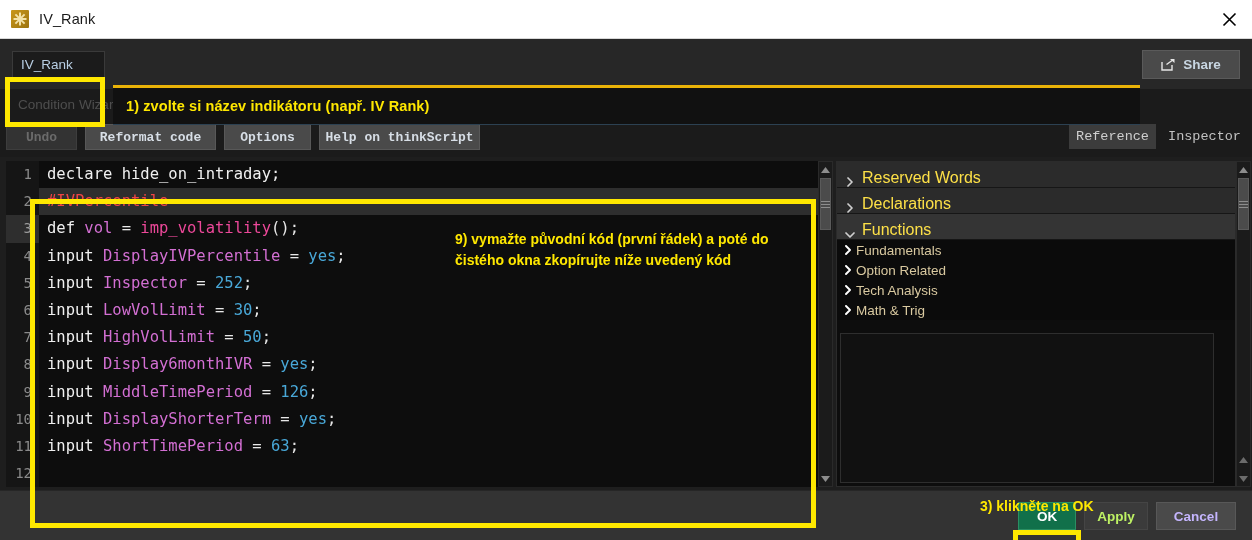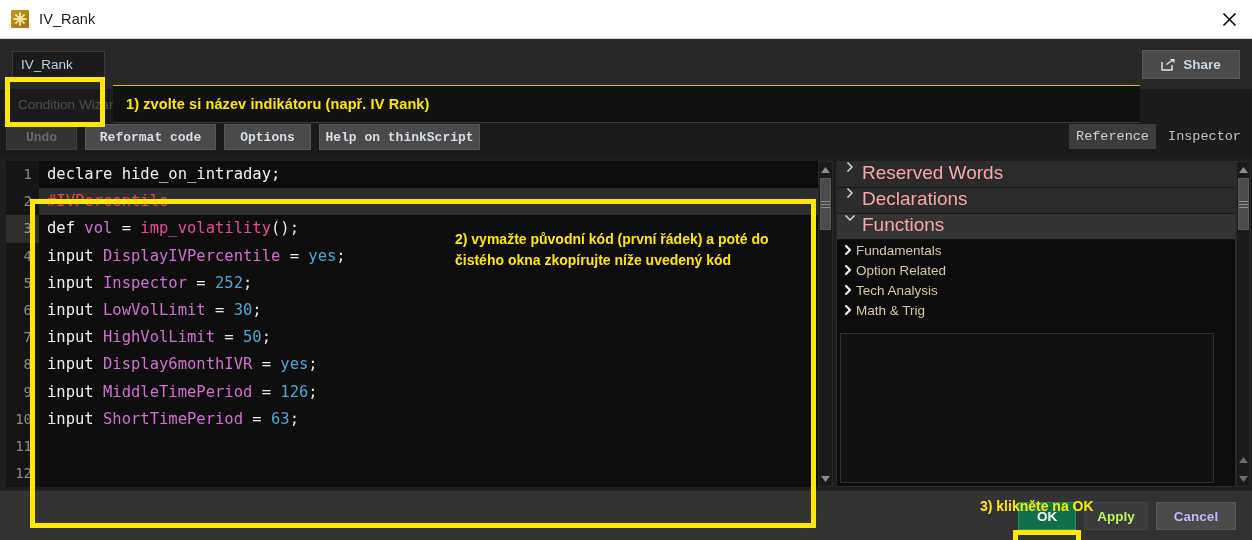--- a/index.html
+++ b/index.html
@@ -81,21 +81,21 @@
     position: absolute; left: 5px; top: 38px;
     width: 100px; height: 50px;
     border: 5px solid #ffe800;
     box-sizing: border-box;
     pointer-events: none; z-index: 40;
   }
   .annot-bar {
     position: absolute; left: 113px; top: 46px;
     width: 1027px; height: 36px;
     background: #111111;
-    border-top: 1px solid #eab308;
+    border-top: 3px solid #eab308;
     border-bottom: 1px solid #2c4152;
     display: flex; align-items: center;
     z-index: 30;
   }
   .annot-text {
     color: #ffe800; font-size: 14.5px; font-weight: bold;
     padding-left: 13px; letter-spacing: .1px;
   }
   .share-btn {
     position: absolute; right: 12px; top: 11px;
@@ -221,24 +221,24 @@
 
   
   .rpanel {
     position: absolute; left: 836px; top: 122px;
     width: 400px; height: 326px;
     background: #0d0d0d;
     border: 1px solid #2b2b2b; box-sizing: border-box;
   }
   .tree-top { position: absolute; left: 0; top: 0; width: 100%; }
   .tree-hdr {
-    height: 26px; display: flex; align-items: flex-start;
+    height: 26px; display: flex; align-items: flex-end;
     background: #2b2b2b;
     border-bottom: 1px solid #161616;
-    color: #fca5a5; font-size: 19px; cursor: pointer;
+    color: #fde047; font-size: 16px; cursor: pointer;
     box-sizing: border-box;
   }
   .tree-hdr.open { background: #343434; }
   .tw { width: 25px; display: flex; align-items: center; justify-content: center; }
   .tw svg { display: block; }
   .tree-sub {
     background: #0b0b0b;
   }
   .tree-item {
     height: 20px; display: flex; align-items: center;
@@ -348,20 +348,21 @@
     <div class="code-area" id="codeArea">
         <div class="line"><span class="tk-kw">declare </span><span class="tk-kw">hide_on_intraday;</span></div>
         <div class="line hl"><span class="tk-cmt">#IVPercentile</span></div>
         <div class="line"><span class="tk-kw">def </span><span class="tk-var">vol</span><span class="tk-op"> = </span><span class="tk-fn">imp_volatility</span><span class="tk-op">();</span></div>
         <div class="line"><span class="tk-kw">input </span><span class="tk-var">DisplayIVPercentile</span><span class="tk-op"> = </span><span class="tk-bool">yes</span><span class="tk-op">;</span></div>
         <div class="line"><span class="tk-kw">input </span><span class="tk-var">Inspector</span><span class="tk-op"> = </span><span class="tk-num">252</span><span class="tk-op">;</span></div>
         <div class="line"><span class="tk-kw">input </span><span class="tk-var">LowVolLimit</span><span class="tk-op"> = </span><span class="tk-num">30</span><span class="tk-op">;</span></div>
         <div class="line"><span class="tk-kw">input </span><span class="tk-var">HighVolLimit</span><span class="tk-op"> = </span><span class="tk-num">50</span><span class="tk-op">;</span></div>
         <div class="line"><span class="tk-kw">input </span><span class="tk-var">Display6monthIVR</span><span class="tk-op"> = </span><span class="tk-bool">yes</span><span class="tk-op">;</span></div>
         <div class="line"><span class="tk-kw">input </span><span class="tk-var">MiddleTimePeriod</span><span class="tk-op"> = </span><span class="tk-num">126</span><span class="tk-op">;</span></div>
+        <div class="line"><span class="tk-kw">input </span><span class="tk-var">DisplayShorterTerm</span><span class="tk-op"> = </span><span class="tk-bool">yes</span><span class="tk-op">;</span></div>
         <div class="line"><span class="tk-kw">input </span><span class="tk-var">ShortTimePeriod</span><span class="tk-op"> = </span><span class="tk-num">63</span><span class="tk-op">;</span></div>
       </div>
   </div>
 
   <div class="vscroll" style="left:818px; top:122px; width:15px; height:326px;">
     <div class="sb-arrow" style="top:0">
       <svg width="9" height="6" viewBox="0 0 9 6">
           <path d="M4.5 0 L9 6 L0 6 Z" fill="#8d8d8d"></path>
         </svg>
     </div>
@@ -373,21 +374,21 @@
         </div>
     </div>
     <div class="sb-arrow" style="top:309px">
       <svg width="9" height="6" viewBox="0 0 9 6">
           <path d="M0 0 L9 0 L4.5 6 Z" fill="#8d8d8d"></path>
         </svg>
     </div>
   </div>
 
   <div class="code-hl"></div>
-  <div class="code-annot">2) vymažte původní kód (první řádek) a poté do čistého okna zkopírujte níže uvedený kód</div>
+  <div class="code-annot">9) vymažte původní kód (první řádek) a poté do čistého okna zkopírujte níže uvedený kód</div>
 
   <div class="rpanel">
     <div class="tree-top" id="treeTop">
         <div class="tree-hdr">
           <span class="tw">
             <svg width="8" height="10" viewBox="0 0 8 10">
               <path d="M2 1 L6 5 L2 9" fill="none" stroke="#cfcfcf" stroke-width="1.7" stroke-linecap="round" stroke-linejoin="round"></path>
             </svg>
           </span>
           <span>Reserved Words</span>

